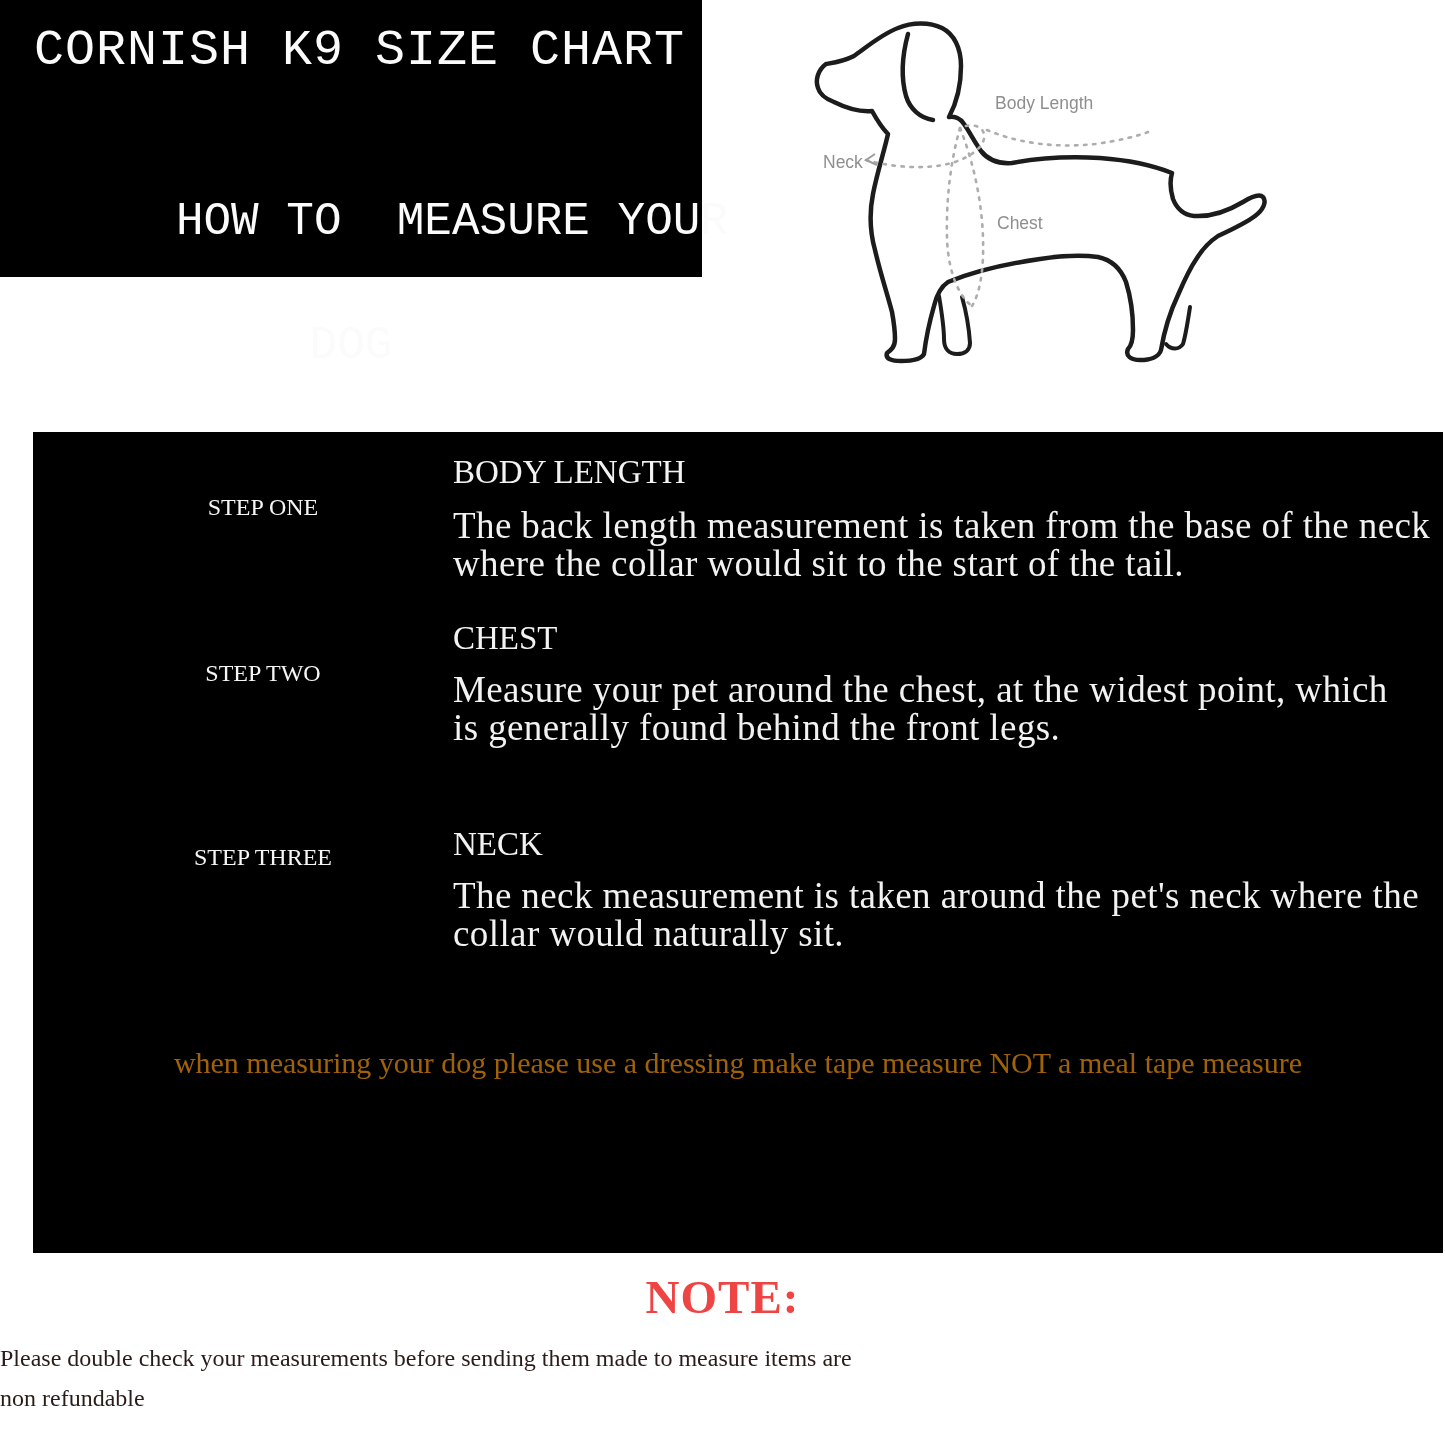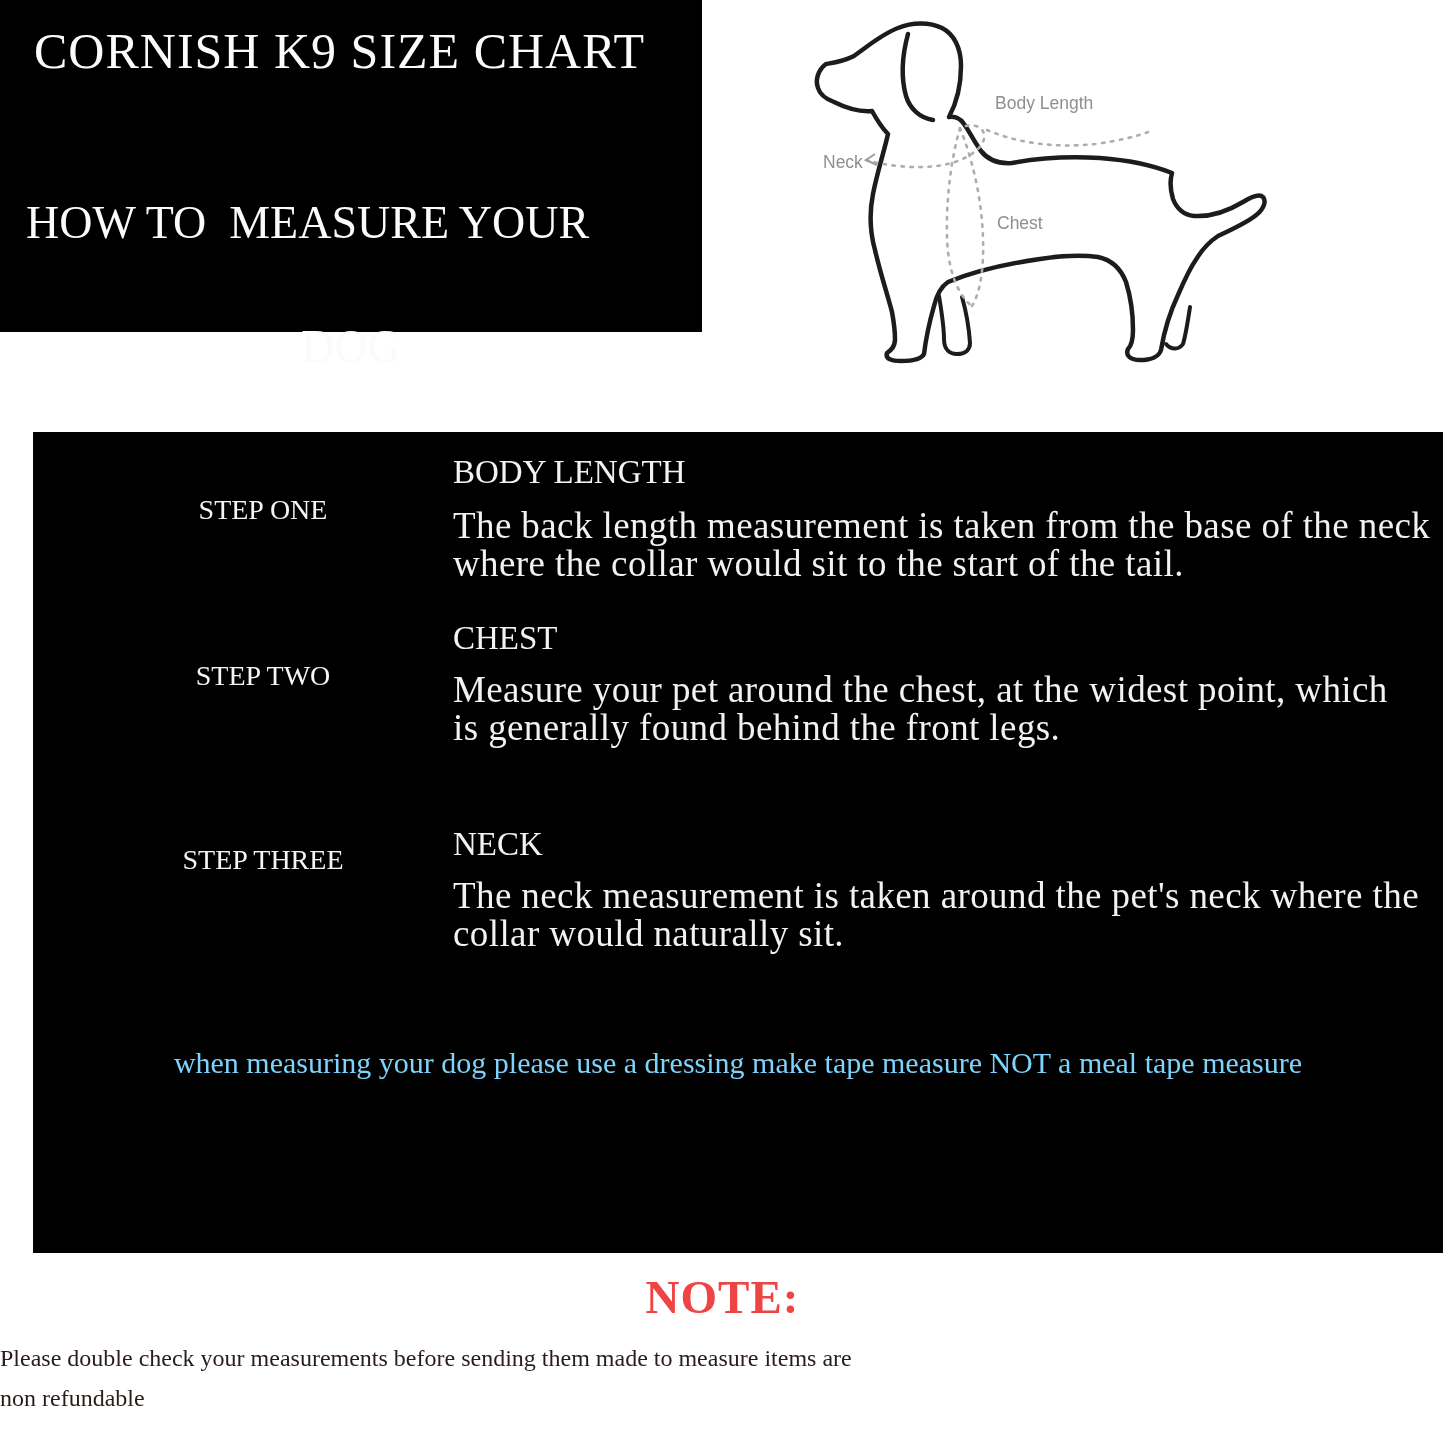--- a/index.html
+++ b/index.html
@@ -2,42 +2,42 @@
 <html><head>
 <meta charset="utf-8">
 <style>
   html,body{margin:0;padding:0;}
   body{
     width:1445px;height:1445px;position:relative;background:#ffffff;
     font-family:"Liberation Serif", serif;overflow:hidden;
   }
   .abs{position:absolute;}
   
-  .top-box{left:0;top:0;width:702px;height:332px;background:#000000;}
+  .top-box{left:0;top:0;width:702px;height:277px;background:#000000;font-family:Liberation Mono, monospace;}
   .title{left:34px;top:22px;width:660px;font-size:50px;color:#fbfbfb;letter-spacing:1px;white-space:nowrap;}
-  .sub1{left:0;top:196px;width:702px;text-align:left;font-size:46px;color:#fbfbfb;transform:translateX(26px);white-space:pre;}
+  .sub1{left:0;top:196px;width:702px;text-align:right;font-size:46px;color:#fbfbfb;transform:translateX(26px);white-space:pre;}
   .sub2{left:0;top:280px;width:702px;text-align:center;font-size:46px;color:#fbfbfb;margin-top:40px;}
   
   .dog-wrap{left:790px;top:8px;width:650px;height:380px;}
   .dog-wrap svg{display:block;width:100%;height:100%;}
   .diag-label{font-family:"Liberation Sans", sans-serif;font-size:17.5px;fill:#8f8f8f;}
   
   .main-box{left:33px;top:432px;width:1410px;height:821px;background:#000000;}
-  .step-label{left:55px;width:350px;text-align:center;font-size:28px;color:#f5f5f5;white-space:nowrap;}
+  .step-label{left:55px;width:350px;text-align:center;font-size:24px;color:#f5f5f5;white-space:nowrap;}
   .step-one{top:62px;}
   .step-two{top:228px;}
   .step-three{top:412px;}
   .col2{left:420px;color:#f2f2f2;white-space:nowrap;}
   .m-head{font-size:33px;}
   .h1{top:22px;} .h2{top:188px;} .h3{top:394px;}
   .m-line{font-size:37px;letter-spacing:0.4px;}
   .p1a{top:72px;} .p1b{top:110px;}
   .p2a{top:236px;} .p2b{top:274px;}
   .p3a{top:442px;} .p3b{top:480px;}
-  .warning{left:0;top:614px;width:1410px;text-align:center;font-size:30px;color:#7dd3fc;white-space:nowrap;}
+  .warning{left:0;top:614px;width:1410px;text-align:center;font-size:30px;color:#a16207;white-space:nowrap;}
   
   .note-heading{left:0;top:1270px;width:1445px;text-align:center;font-size:47px;font-weight:600;color:#ef4444;letter-spacing:1px;}
   .note-body{left:0;top:1338px;width:1445px;text-align:left;font-size:24px;line-height:40px;color:#2a1d19;}
 </style>
 </head>
 <body>
 
 <div class="abs top-box">
   <div class="abs title">CORNISH K9 SIZE CHART</div>
   <div class="abs sub1">HOW TO  MEASURE YOUR</div>

